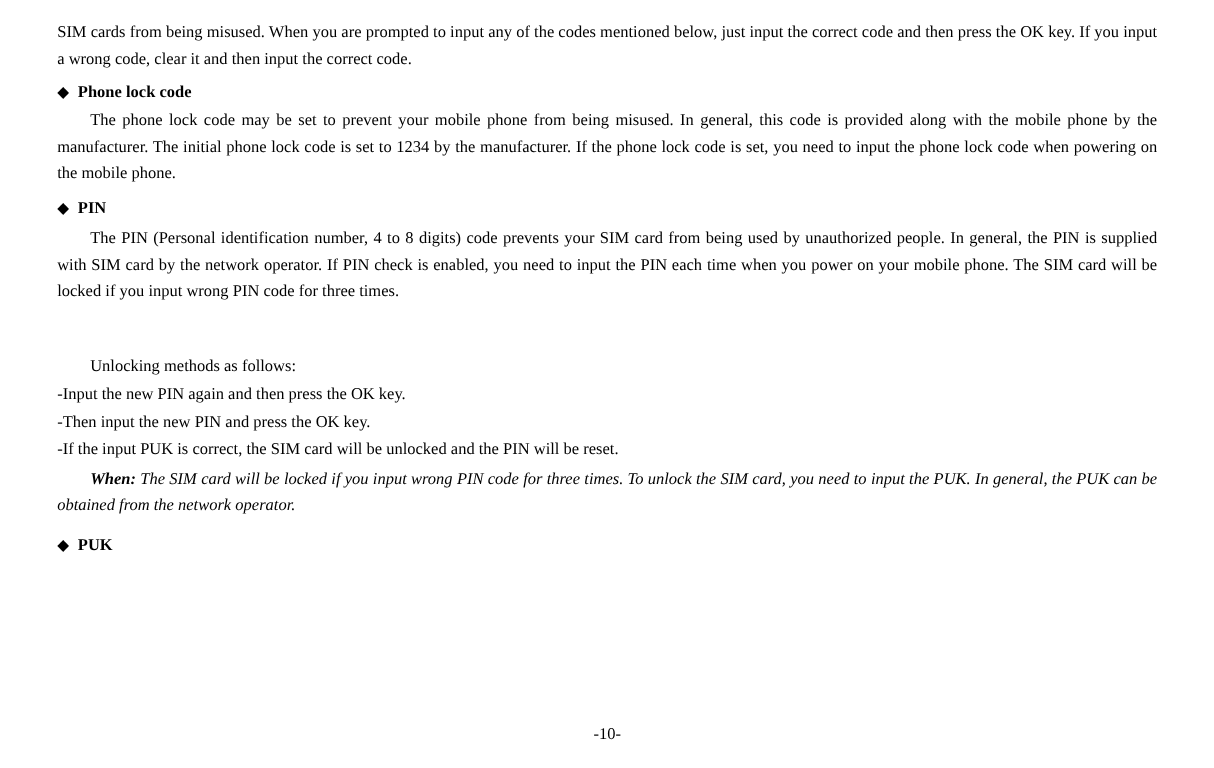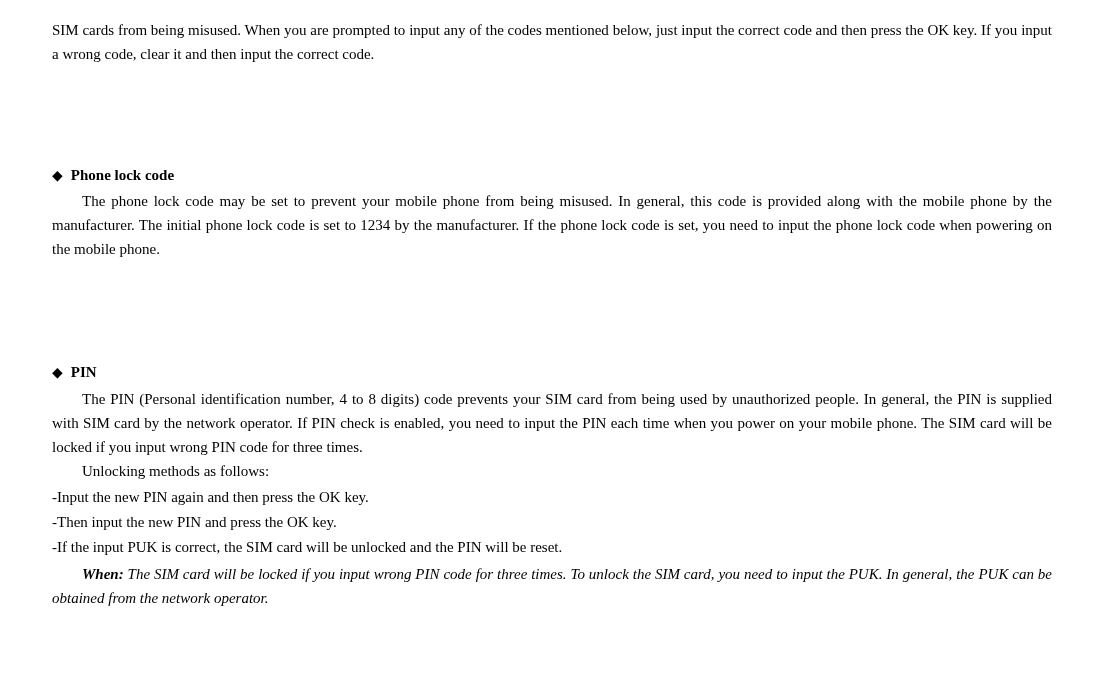--- a/index.html
+++ b/index.html
@@ -18,21 +18,20 @@
       color: #000000;
       overflow: hidden;
     }
 
     .page-container {
       width: 1104px;
       height: 698px;
       padding: 18px 52px 18px 52px;
       display: flex;
       flex-direction: column;
-      gap: 44px;
     }
 
     .intro-text {
       text-align: justify;
       margin-bottom: 6px;
     }
 
     .section {
       margin-bottom: 4px;
     }
@@ -45,31 +44,31 @@
 
     .diamond {
       font-size: 14px;
       margin-right: 8px;
       flex-shrink: 0;
     }
 
     .section-title {
       font-weight: bold;
       font-size: 15px;
-      margin-top: 47px;
     }
 
     .section-body {
       text-align: justify;
       text-indent: 2em;
     }
 
     .unlocking-methods {
       text-indent: 2em;
       margin-bottom: 2px;
+      margin-top: 44px;
     }
 
     .unlocking-step {
       text-align: justify;
       margin-bottom: 1px;
     }
 
     .note-block {
       text-align: justify;
       text-indent: 2em;

